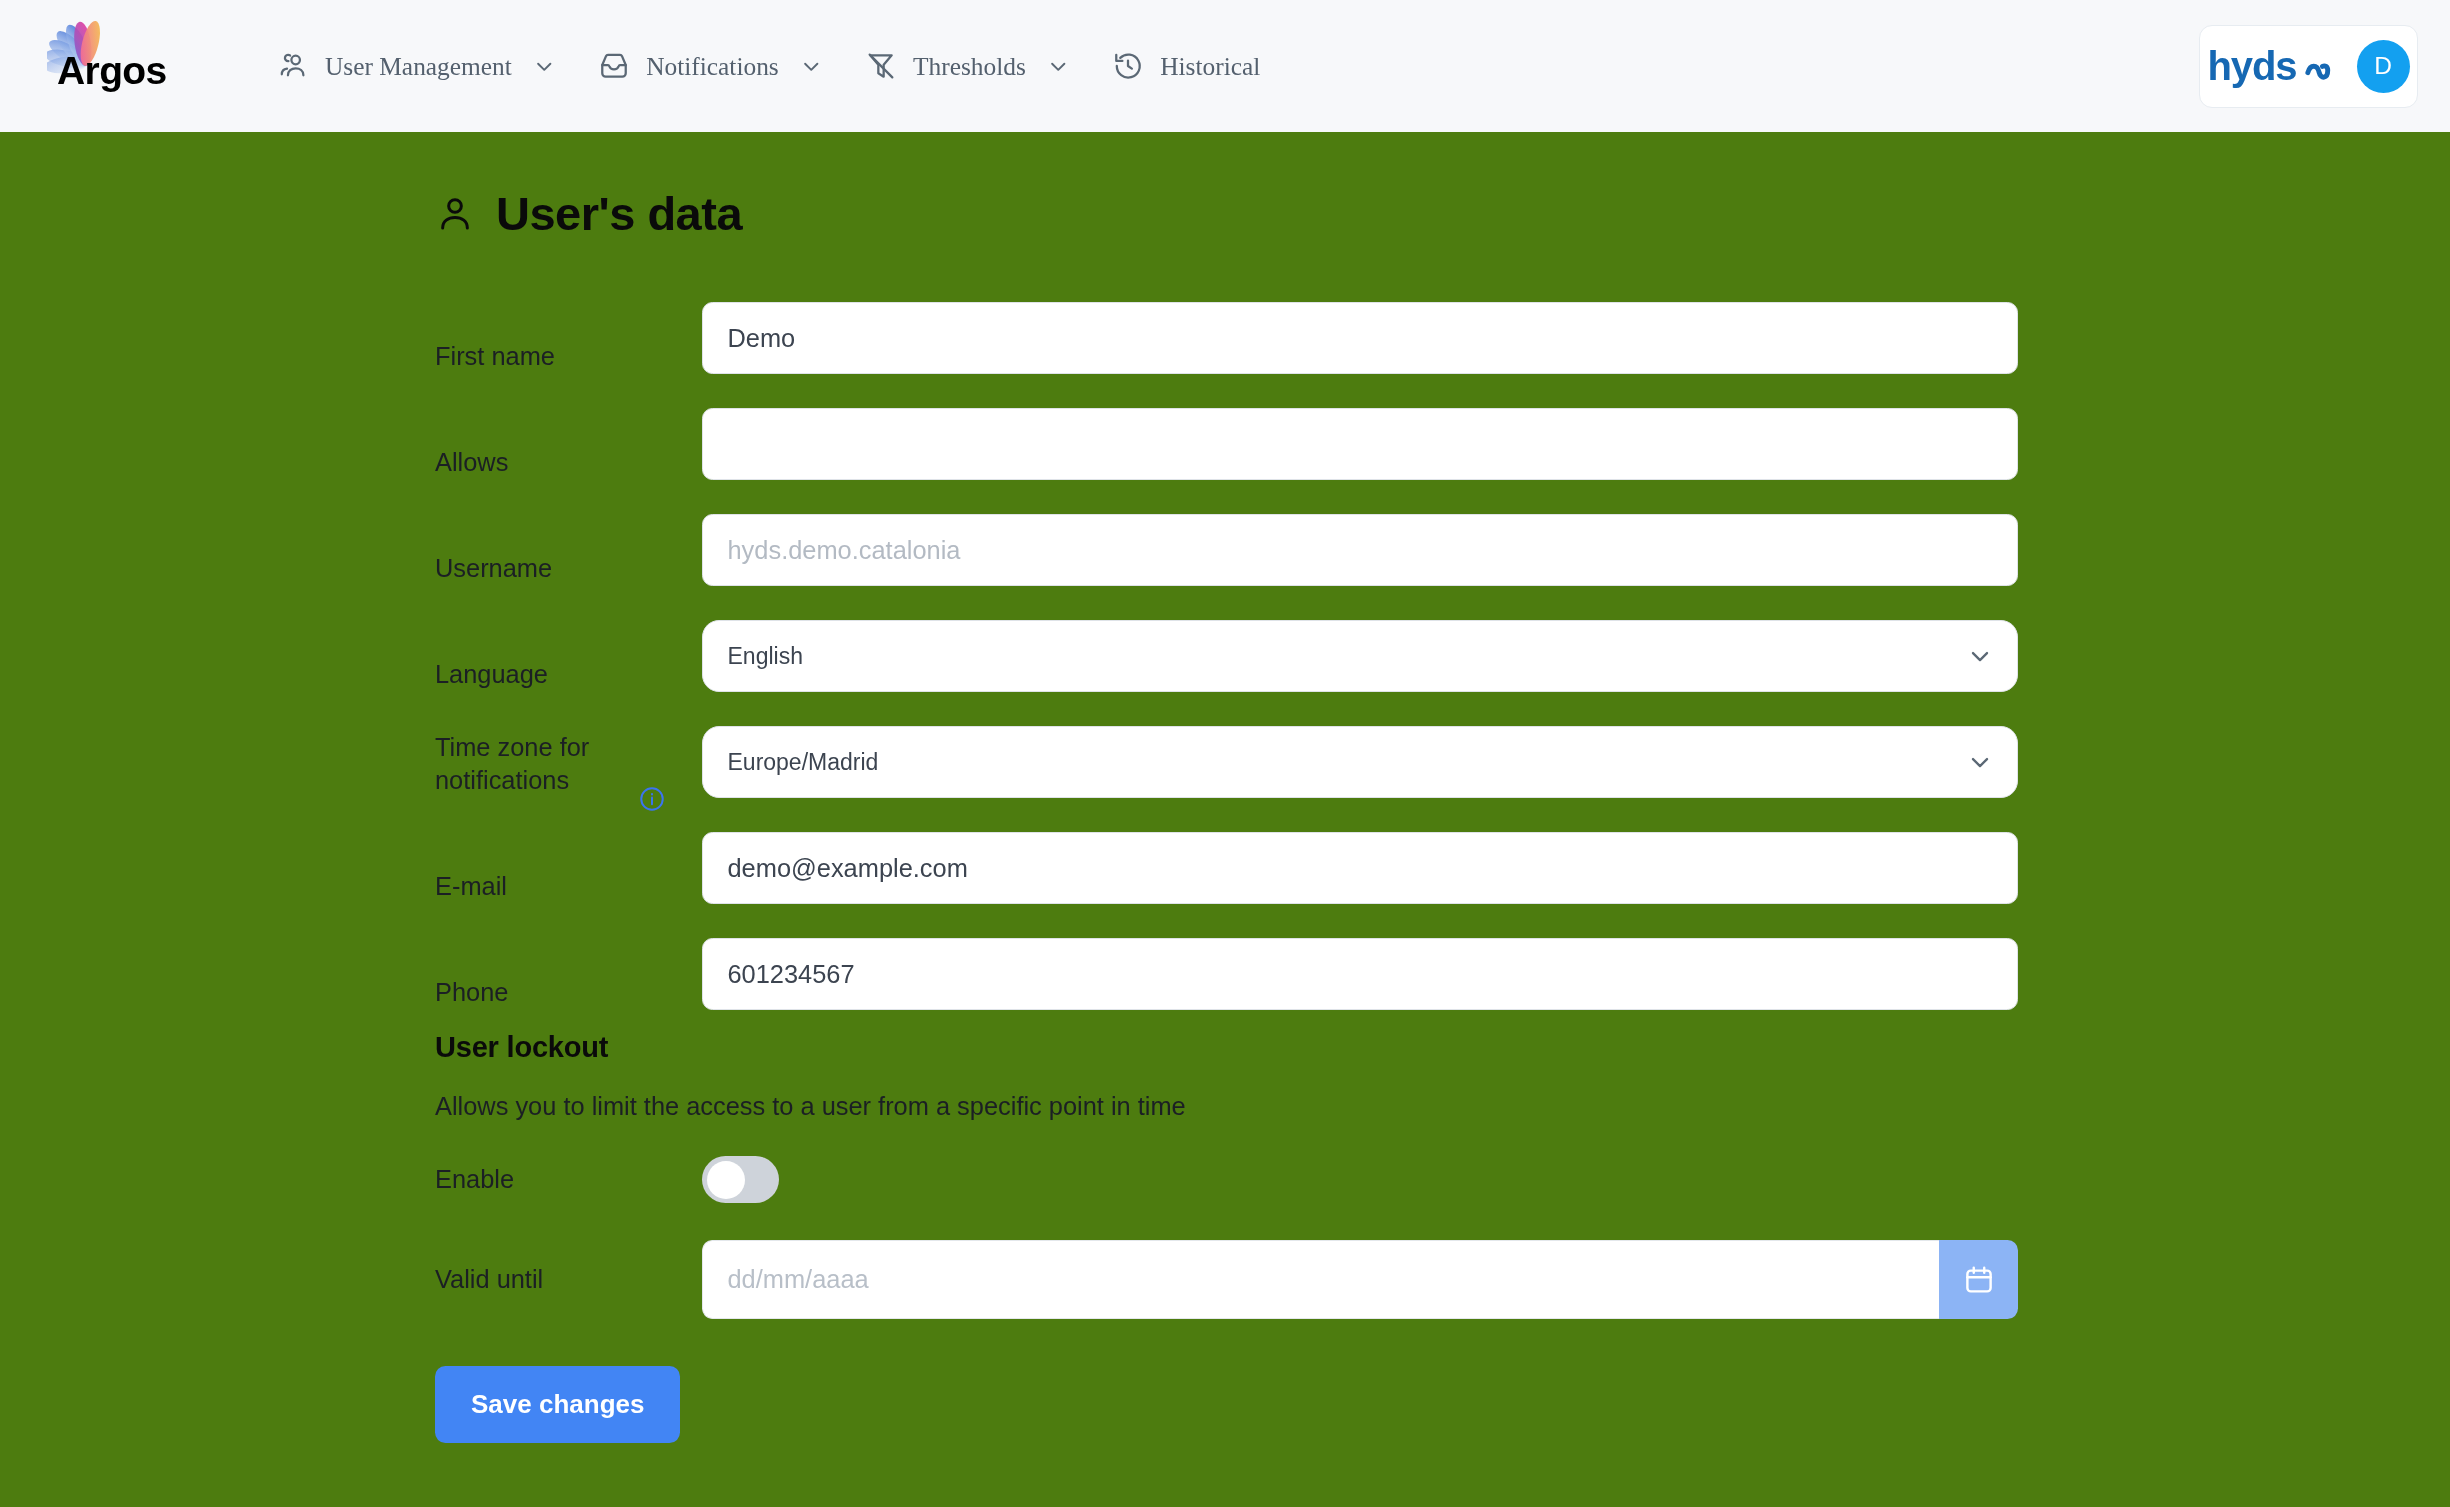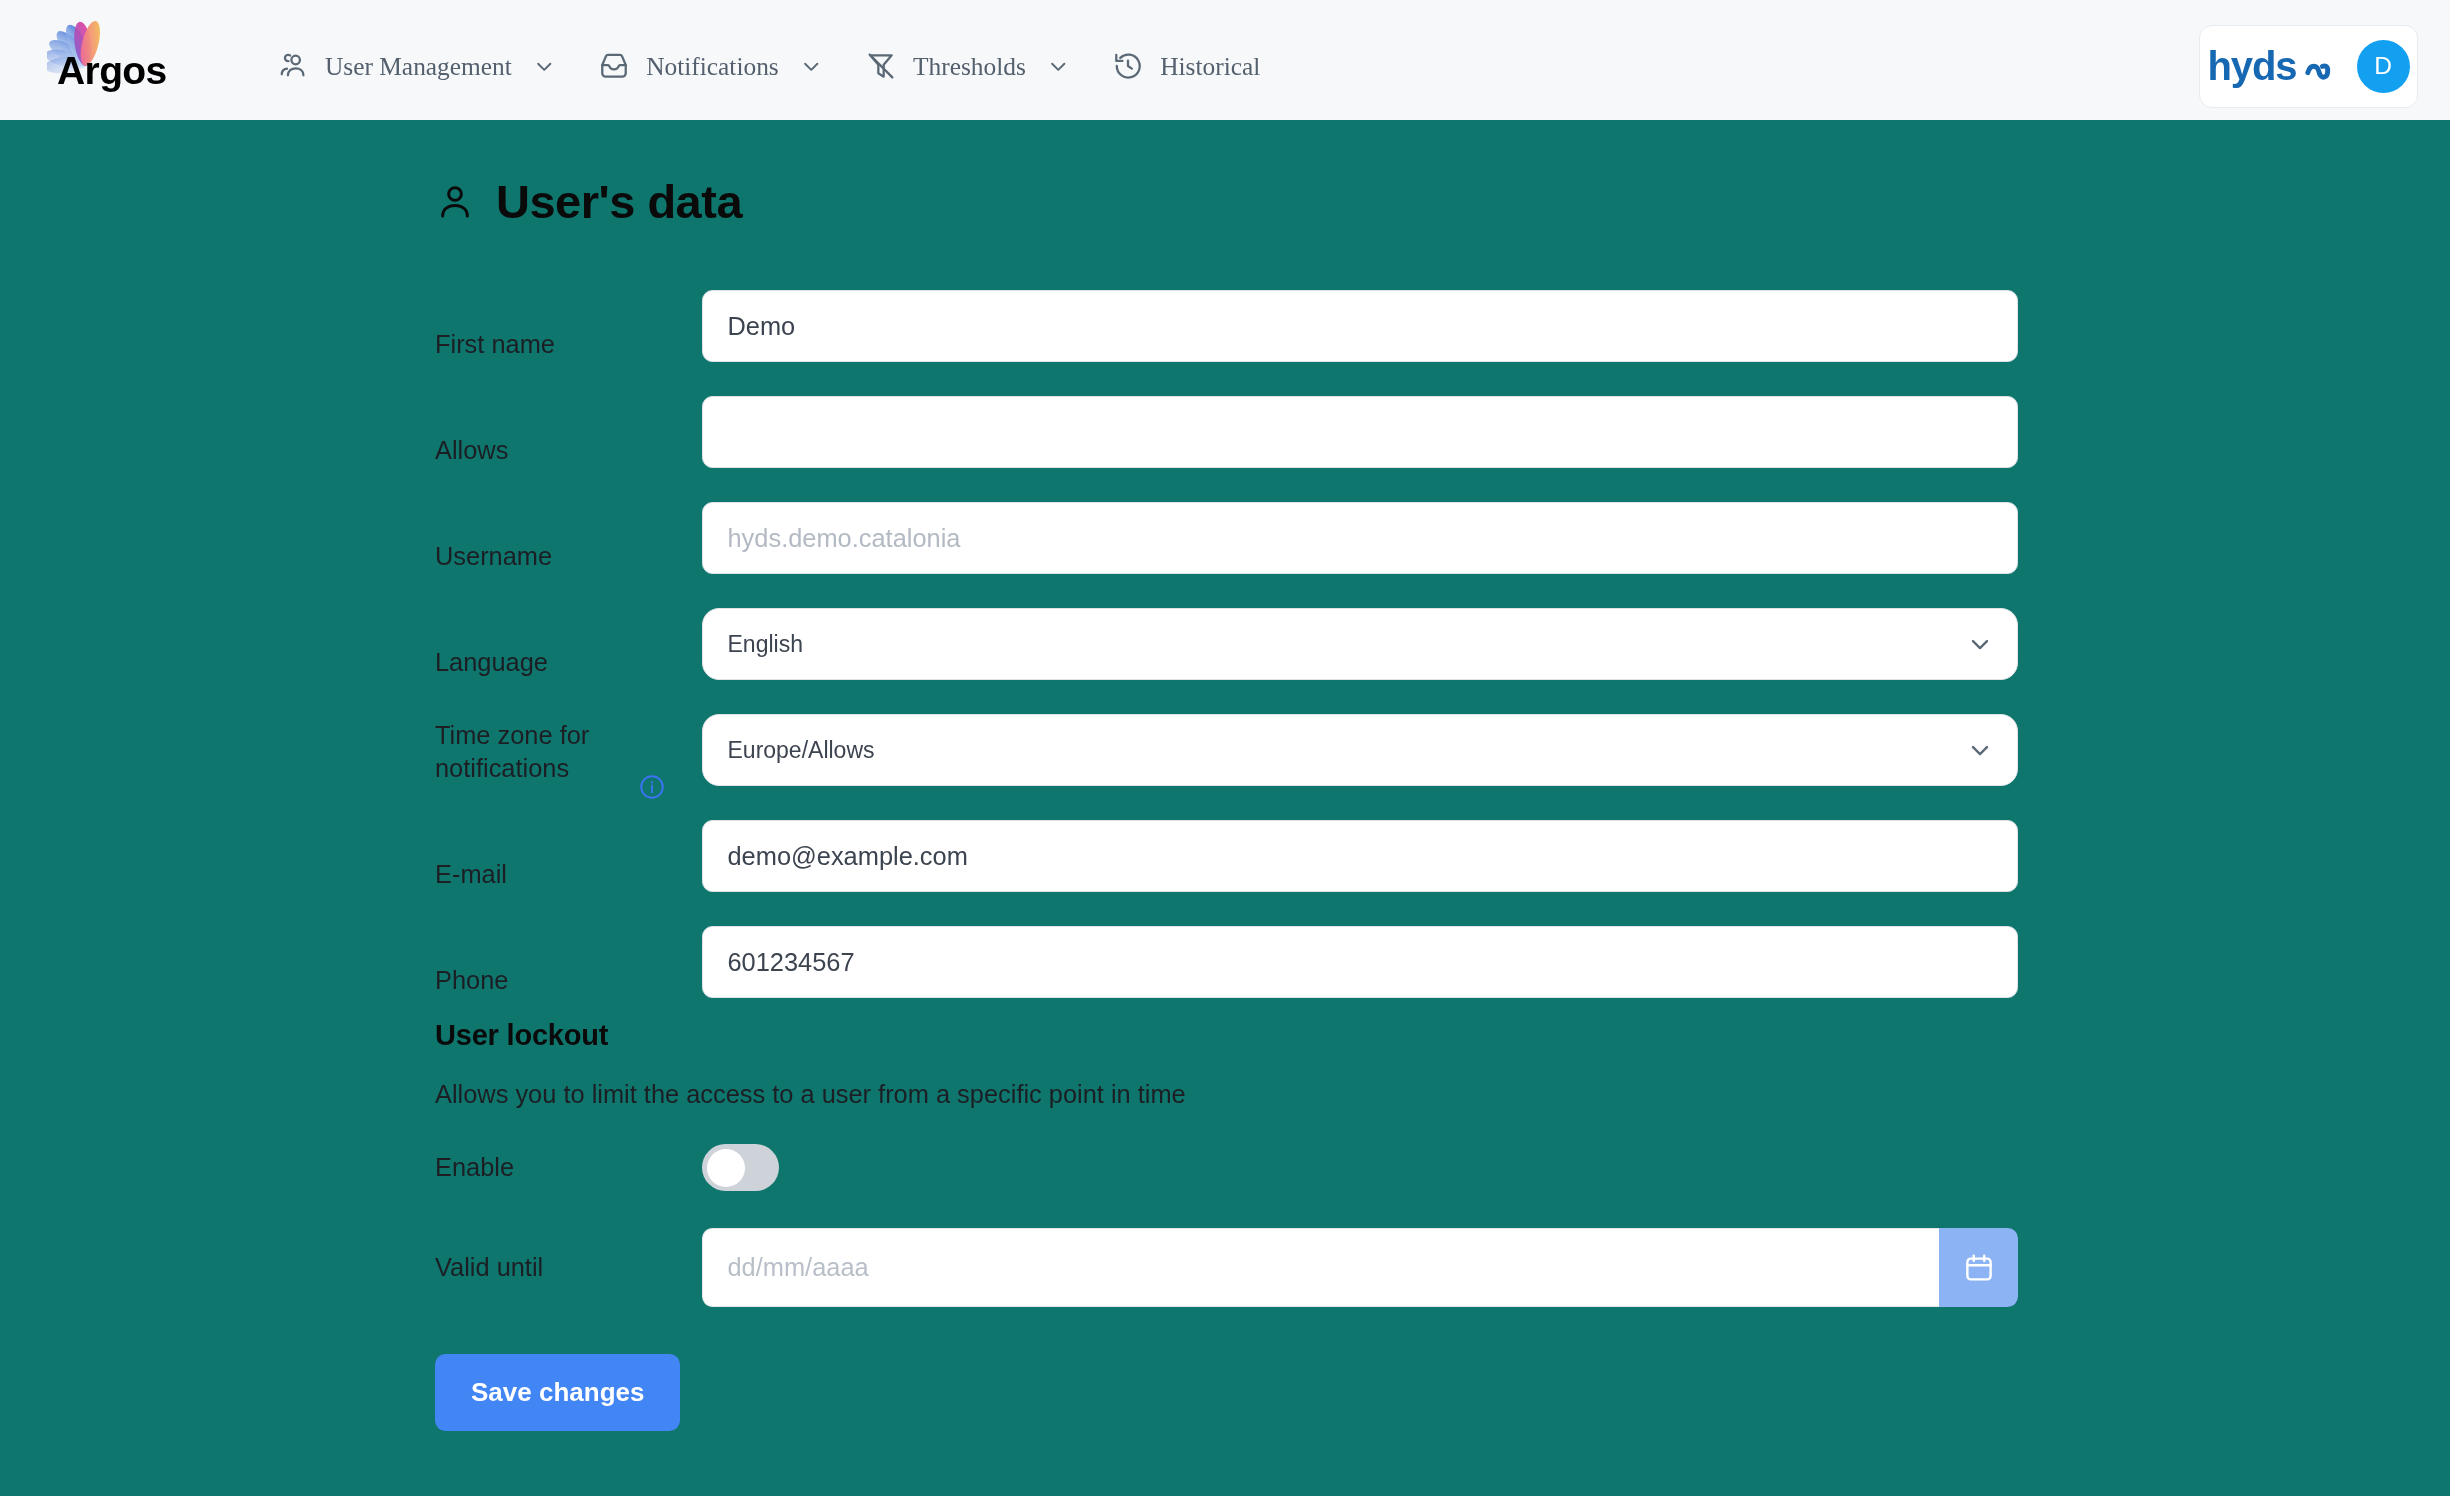--- a/index.html
+++ b/index.html
@@ -121,25 +121,25 @@
     align-items: center;
     justify-content: center;
     font-size: 24.5px;
     font-weight: 400;
     flex: 0 0 auto;
   }
 
   
   .content {
     position: absolute;
-    top: 120px;
+    top: 132px;
     left: 0;
     width: 2450px;
     height: 1376px;
-    background: #0f766e;
+    background: #4d7c0f;
   }
 
   .page-title-row {
     position: absolute;
     left: 435px;
     top: 58px;
     display: flex;
     align-items: center;
     gap: 21px;
   }
@@ -508,21 +508,21 @@
         <span class="info-icon">
           <svg width="28" height="28" viewBox="0 0 24 24" fill="none" stroke="#3b74f0" stroke-width="1.7" stroke-linecap="round" stroke-linejoin="round">
             <circle cx="12" cy="12" r="9.2"></circle>
             <path d="M12 10.8v5.6"></path>
             <path d="M12 7.6v.6"></path>
           </svg>
         </span>
       </div>
       <div class="fctl">
         <div class="fselect">
-          <span>Europe/Allows</span>
+          <span>Europe/Madrid</span>
           <span class="chev">
             <svg width="28" height="28" viewBox="0 0 24 24" fill="none" stroke="#5b6875" stroke-width="2" stroke-linecap="round" stroke-linejoin="round">
                 <path d="M6 9.5l6 6 6-6"></path>
               </svg>
           </span>
         </div>
       </div>
     </div>
 
     

